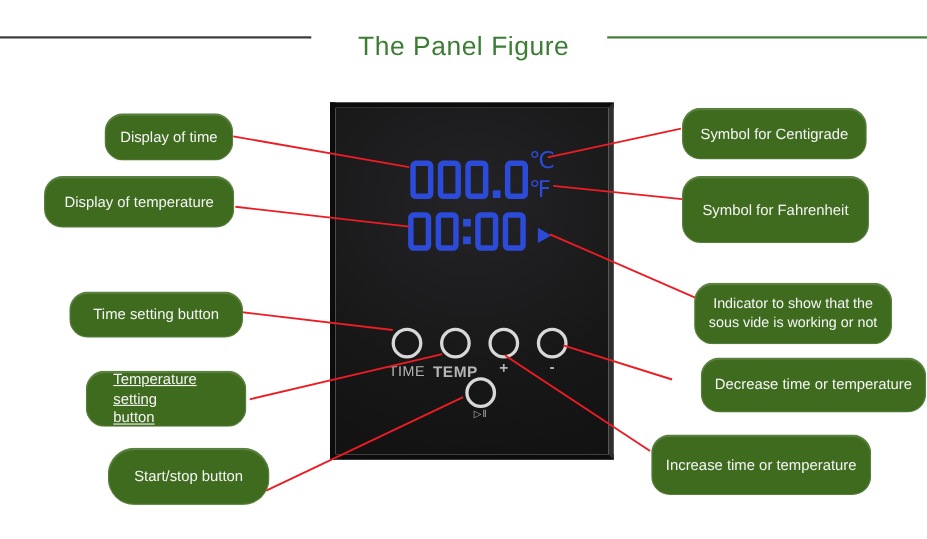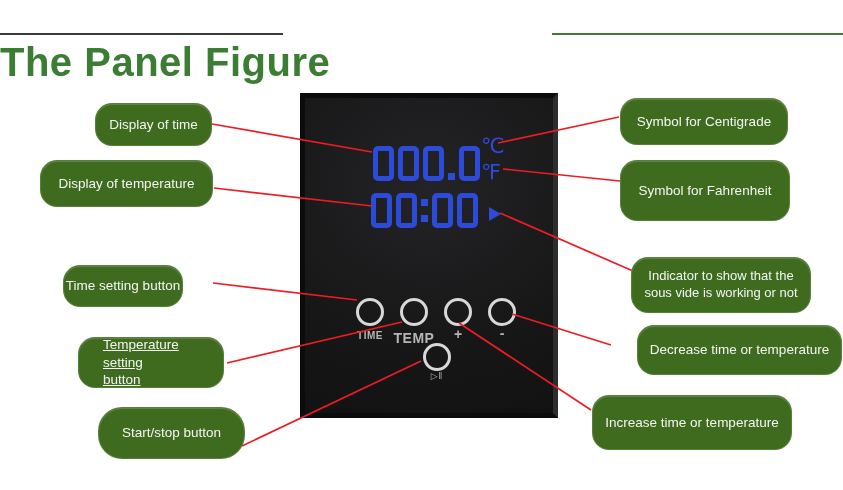--- a/index.html
+++ b/index.html
@@ -1,21 +1,21 @@
 <!DOCTYPE html>
 <html><head>
 <meta charset="utf-8">
 <style>
   html,body{margin:0;padding:0;background:#ffffff;}
   .stage{position:relative;width:843px;height:490px;background:#ffffff;overflow:hidden;
          font-family:"Liberation Sans",sans-serif;}
 
   
-  .page-title{position:absolute;left:0;top:13px;width:100%;text-align:left;
-              font-size:40px;font-weight:700;color:#3b7d33;letter-spacing:0.5px;}
+  .page-title{position:absolute;left:0;top:13px;width:100%;text-align:center;
+              font-size:24px;font-weight:400;color:#3b7d33;letter-spacing:0.5px;}
   .rule{position:absolute;top:33px;height:2px;}
   .rule-left{left:0;width:283px;background:#3a3a3a;}
   .rule-right{left:552px;width:291px;background:#3f7d33;}
 
   
   .lines{position:absolute;left:0;top:0;z-index:3;pointer-events:none;}
 
   
   .panel{position:absolute;left:300px;top:93px;width:258px;height:325px;box-sizing:border-box;
          border:5px solid #0c0c0c;border-right-color:#2e2e2e;
@@ -41,21 +41,21 @@
 
   
   .pbtn{position:absolute;width:28px;height:28px;box-sizing:border-box;border-radius:50%;
         border:3px solid #d8d8d8;background:transparent;padding:0;cursor:pointer;}
   .pbtn-time{left:51px;top:200px;}
   .pbtn-temp{left:95px;top:200px;}
   .pbtn-plus{left:139px;top:200px;}
   .pbtn-minus{left:183px;top:200px;}
   .pbtn-start{left:118px;top:245px;}
   .pbtn-label{position:absolute;color:#b5b5b5;text-align:center;line-height:1;}
-  .lbl-time{left:43px;top:233px;width:44px;font-size:10px;font-weight:bold;letter-spacing:0.5px;}
+  .lbl-time{left:43px;top:233px;width:44px;font-size:13px;font-weight:normal;letter-spacing:0.5px;}
   .lbl-temp{left:87px;top:233px;width:44px;font-size:14px;font-weight:bold;letter-spacing:0.5px;}
   .lbl-plus{left:143px;top:229px;width:20px;font-size:14px;font-weight:bold;}
   .lbl-minus{left:187px;top:228px;width:20px;font-size:14px;font-weight:bold;}
   .lbl-start{left:112px;top:274px;width:40px;font-size:9px;letter-spacing:1px;}
 
   
   .callout{position:absolute;z-index:4;box-sizing:border-box;background:#3e6b1e;
            border:1px solid rgba(255,255,255,0.14);border-radius:17px;
            box-shadow:inset 0 1px 1px rgba(255,255,255,0.18);
            color:#f5f5f5;font-size:13.5px;line-height:1.3;
@@ -116,21 +116,21 @@
       <line x1="619" y1="117" x2="498" y2="143"></line>
       <line x1="620" y1="181" x2="503" y2="169"></line>
       <line x1="633" y1="271" x2="500" y2="213"></line>
       <line x1="611" y1="345" x2="512" y2="314"></line>
       <line x1="591" y1="410" x2="459" y2="323"></line>
     </g>
   </svg>
 
   <div class="callout nowrap" style="left:95px;top:103px;width:117px;height:43px;">Display of time</div>
   <div class="callout nowrap" style="left:40px;top:160px;width:173px;height:47px;">Display of temperature</div>
-  <div class="callout nowrap" style="left:63px;top:265px;width:120px;height:42px;">Time setting button</div>
+  <div class="callout nowrap" style="left:63px;top:265px;width:158px;height:42px;">Time setting button</div>
   <div class="callout align-left" style="left:78px;top:337px;width:146px;height:51px;">
     <span class="ln">Temperature setting</span>
     <span class="ln">button</span>
   </div>
   <div class="callout nowrap" style="left:98px;top:407px;width:147px;height:52px;border-radius:24px;">Start/stop button</div>
 
   <div class="callout nowrap" style="left:620px;top:98px;width:168px;height:47px;">Symbol for Centigrade</div>
   <div class="callout nowrap" style="left:620px;top:160px;width:170px;height:61px;">Symbol for Fahrenheit</div>
   <div class="callout" style="left:631px;top:257px;width:180px;height:56px;font-size:13px;">
     <span class="ln">Indicator to show that the</span>

